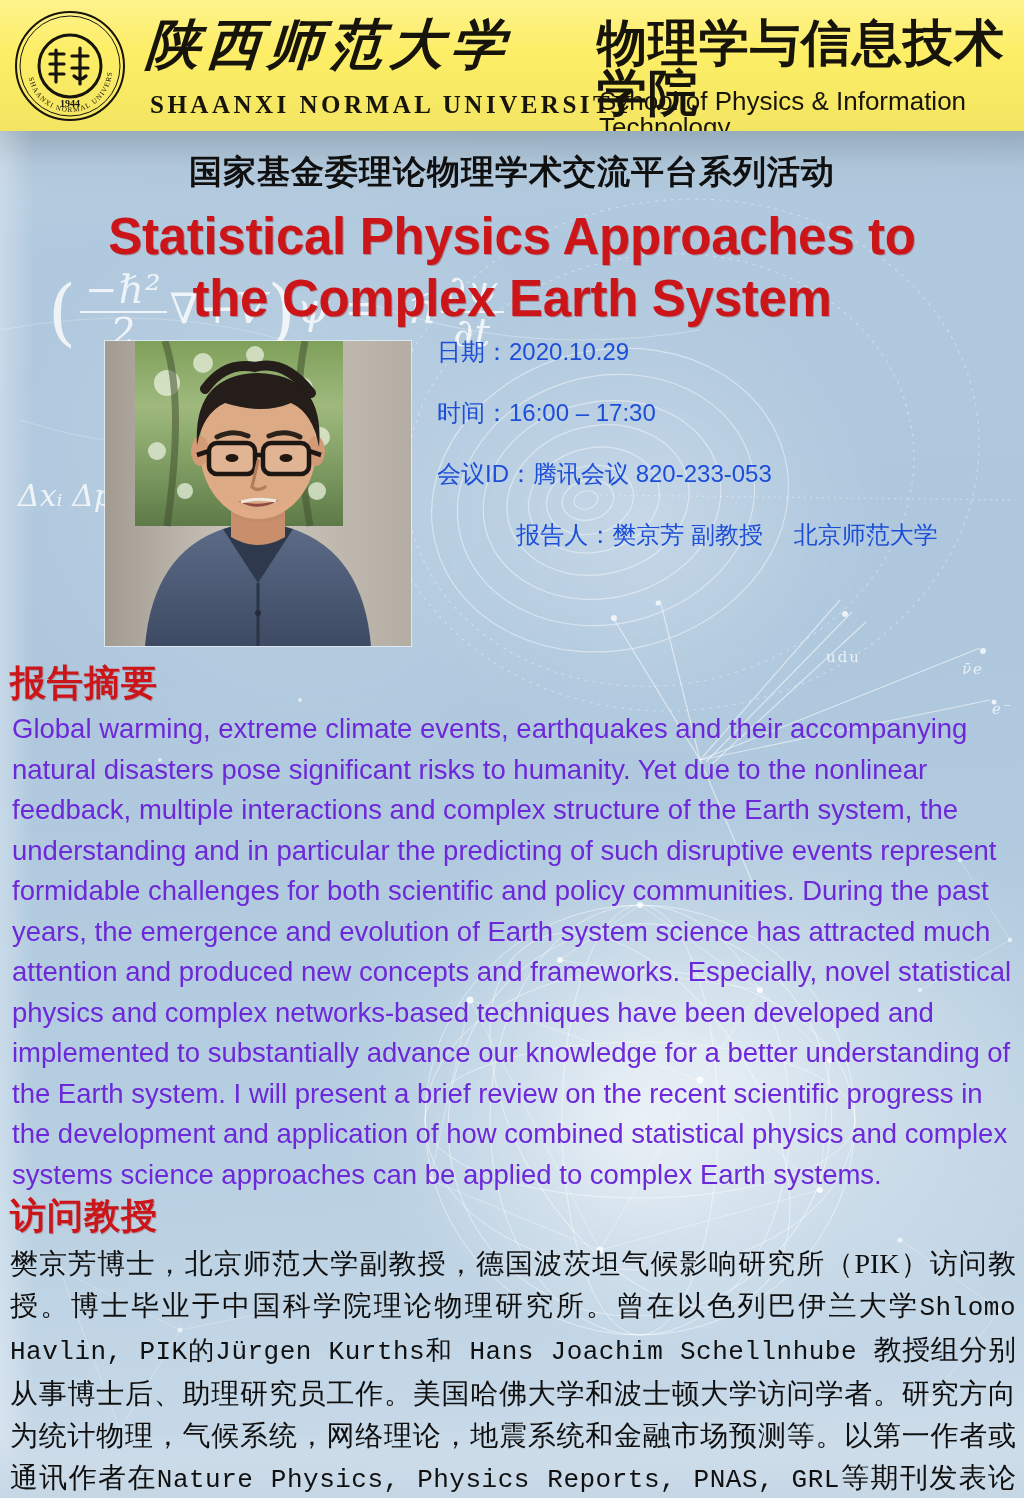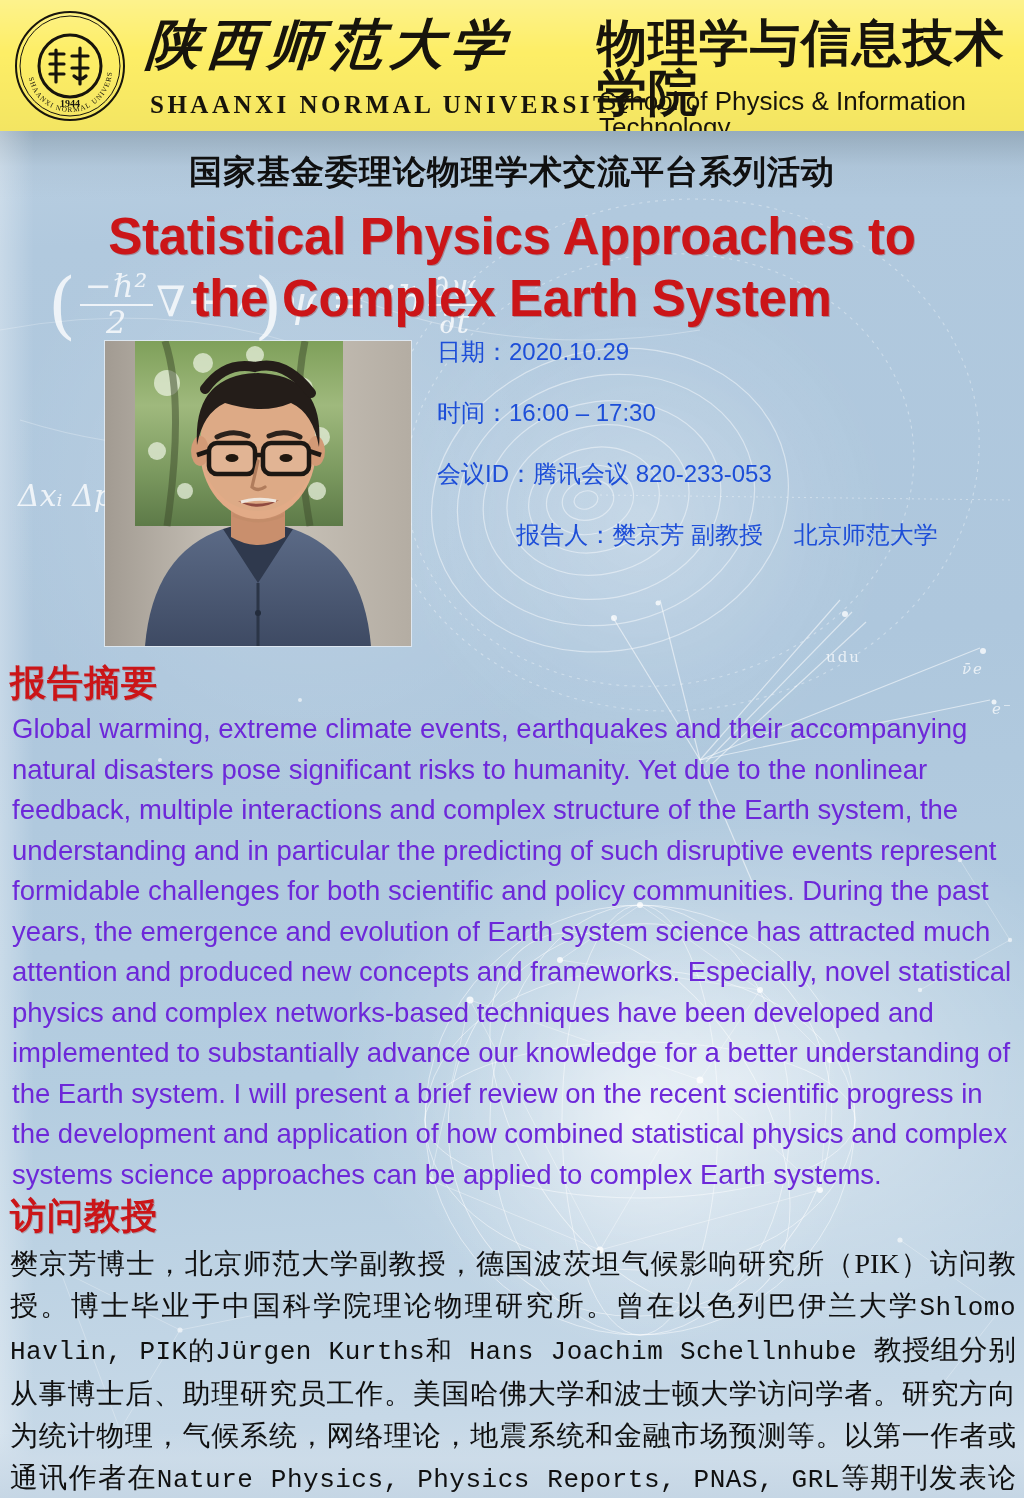--- a/index.html
+++ b/index.html
@@ -57,21 +57,21 @@
   }
   .formula-main {
     left: 48px; top: 262px;
     font-size: 42px;
     letter-spacing: 1px;
   }
   .frac {
     display: inline-block;
     vertical-align: middle;
     text-align: center;
-    font-size: 32px;
+    font-size: 39px;
     line-height: 1.05;
     margin: 8px 3px;
   }
   .frac .num { display: block; border-bottom: 2px solid rgba(255,255,255,0.78); padding: 0 5px; }
   .frac .den { display: block; padding: 0 5px; }
   .paren { font-size: 72px; font-style: normal; vertical-align: middle; font-weight: 200; }
   .formula-dx {
     left: 18px; top: 478px;
     font-size: 30px;
   }

